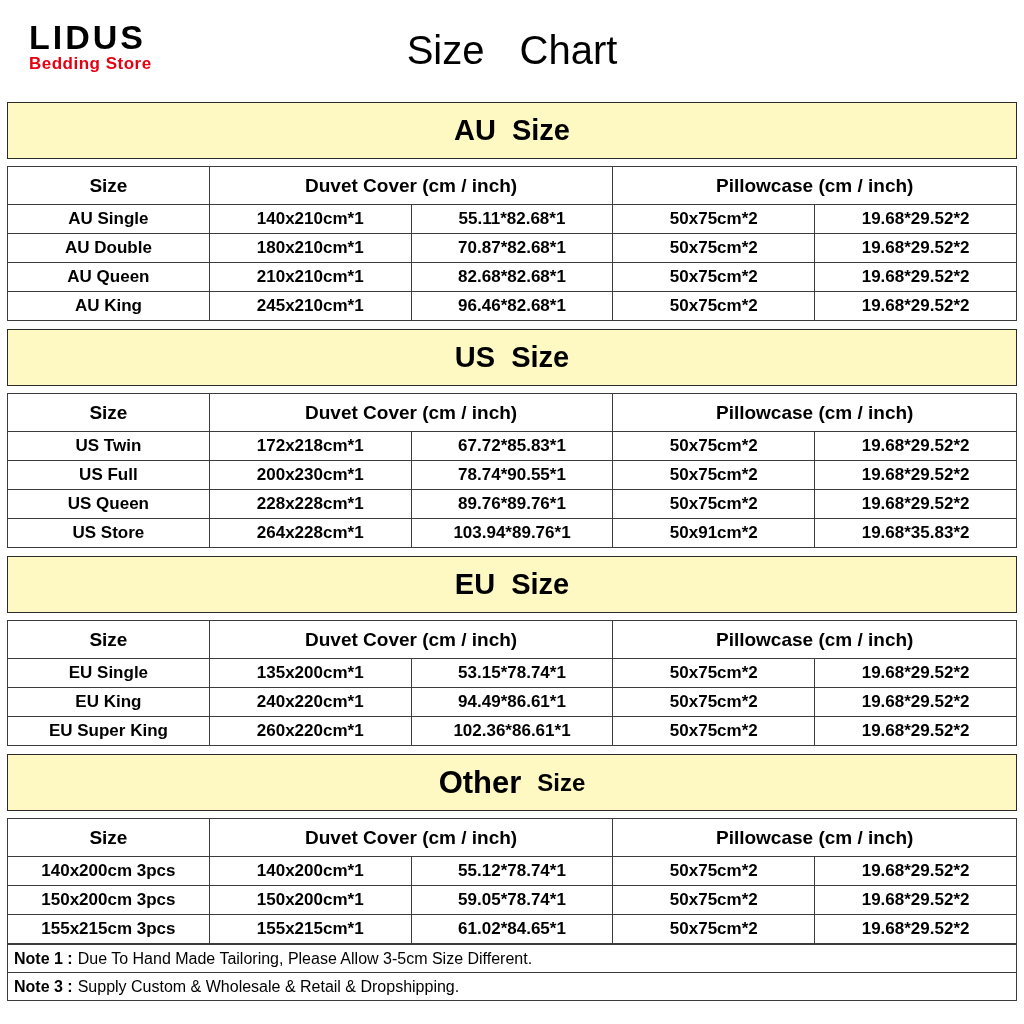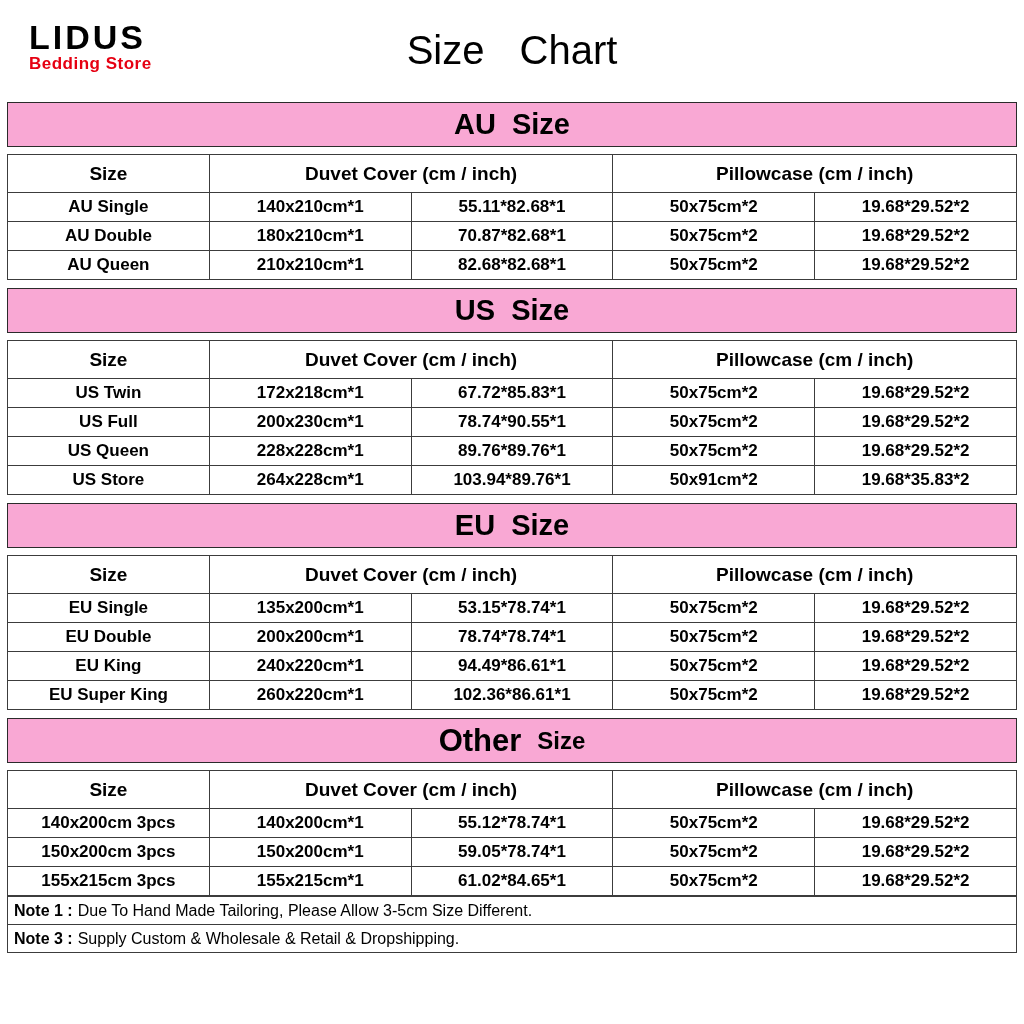--- a/index.html
+++ b/index.html
@@ -17,21 +17,21 @@
   .brand { position: absolute; left: 22px; top: 8px; }
   .brand-name { font-size: 34px; font-weight: bold; letter-spacing: 3px; line-height: 1; }
   .brand-sub { font-size: 17px; font-weight: bold; color: #e60012; letter-spacing: 0.5px; }
   .page-title {
     position: absolute; left: 0; right: 0; top: 16px;
     text-align: center; font-size: 40px; font-weight: normal; word-spacing: 24px;
   }
 
   
   .banner {
-    margin-top: 8px; height: 45px; background: #f9a8d4;
+    margin-top: 8px; height: 57px; background: #fef9c3;
     border: 1px solid #2b2b2b;
     display: flex; align-items: center; justify-content: center; gap: 16px;
   }
   .banner-main, .banner-sub { font-size: 29px; font-weight: bold; line-height: 1; }
   .banner.other .banner-main { font-size: 31px; }
   .banner.other .banner-sub { font-size: 24px; }
 
   
   table.size-table { width: 100%; border-collapse: collapse; margin-top: 7px; table-layout: fixed; }
   .size-table th, .size-table td {
@@ -95,20 +95,27 @@
       <td>50x75cm*2</td>
       <td>19.68*29.52*2</td>
     </tr>
     <tr>
       <td>AU Queen</td>
       <td>210x210cm*1</td>
       <td>82.68*82.68*1</td>
       <td>50x75cm*2</td>
       <td>19.68*29.52*2</td>
     </tr>
+    <tr>
+      <td>AU King</td>
+      <td>245x210cm*1</td>
+      <td>96.46*82.68*1</td>
+      <td>50x75cm*2</td>
+      <td>19.68*29.52*2</td>
+    </tr>
   </tbody>
     </table>
 
   <div class="banner">
     <span class="banner-main">US</span>
     <span class="banner-sub">Size</span>
   </div>
   <table class="size-table">
     <colgroup>
         <col style="width:20%">
@@ -173,27 +180,20 @@
       <th colspan="2">Pillowcase (cm / inch)</th>
     </tr>
     <tr>
       <td>EU Single</td>
       <td>135x200cm*1</td>
       <td>53.15*78.74*1</td>
       <td>50x75cm*2</td>
       <td>19.68*29.52*2</td>
     </tr>
     <tr>
-      <td>EU Double</td>
-      <td>200x200cm*1</td>
-      <td>78.74*78.74*1</td>
-      <td>50x75cm*2</td>
-      <td>19.68*29.52*2</td>
-    </tr>
-    <tr>
       <td>EU King</td>
       <td>240x220cm*1</td>
       <td>94.49*86.61*1</td>
       <td>50x75cm*2</td>
       <td>19.68*29.52*2</td>
     </tr>
     <tr>
       <td>EU Super King</td>
       <td>260x220cm*1</td>
       <td>102.36*86.61*1</td>

